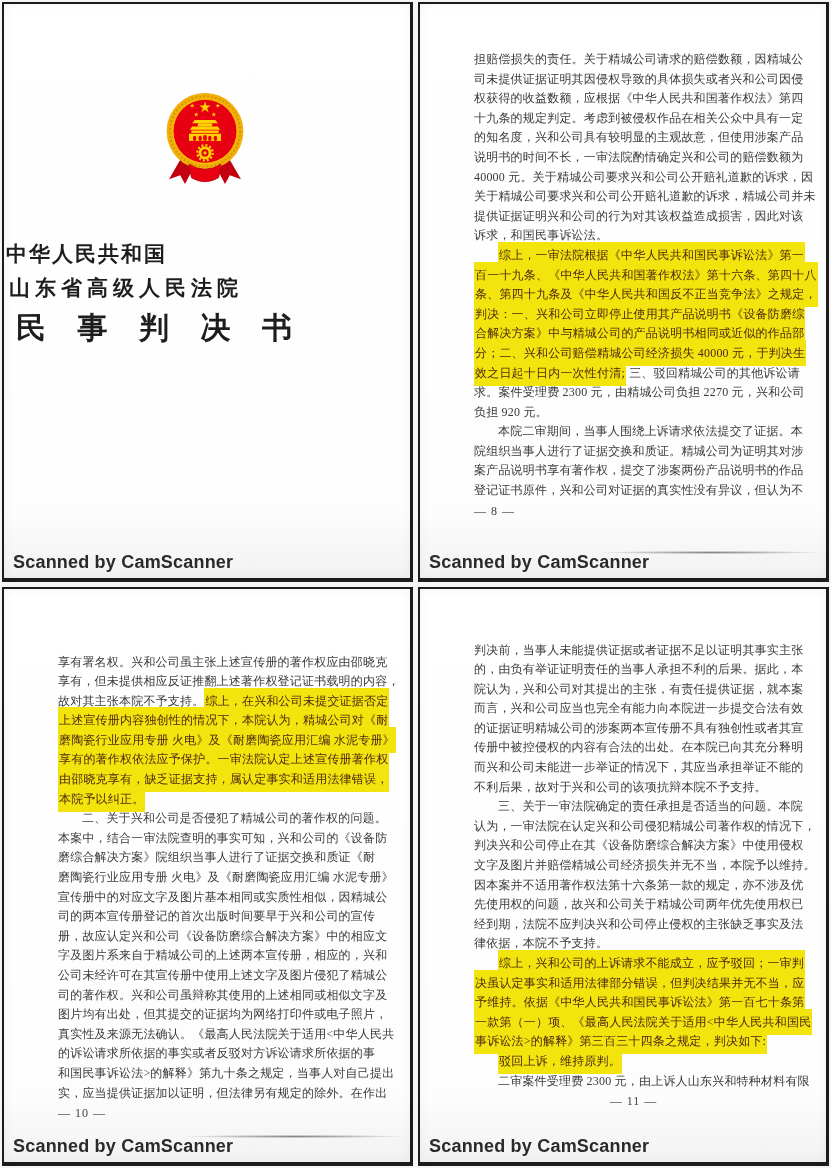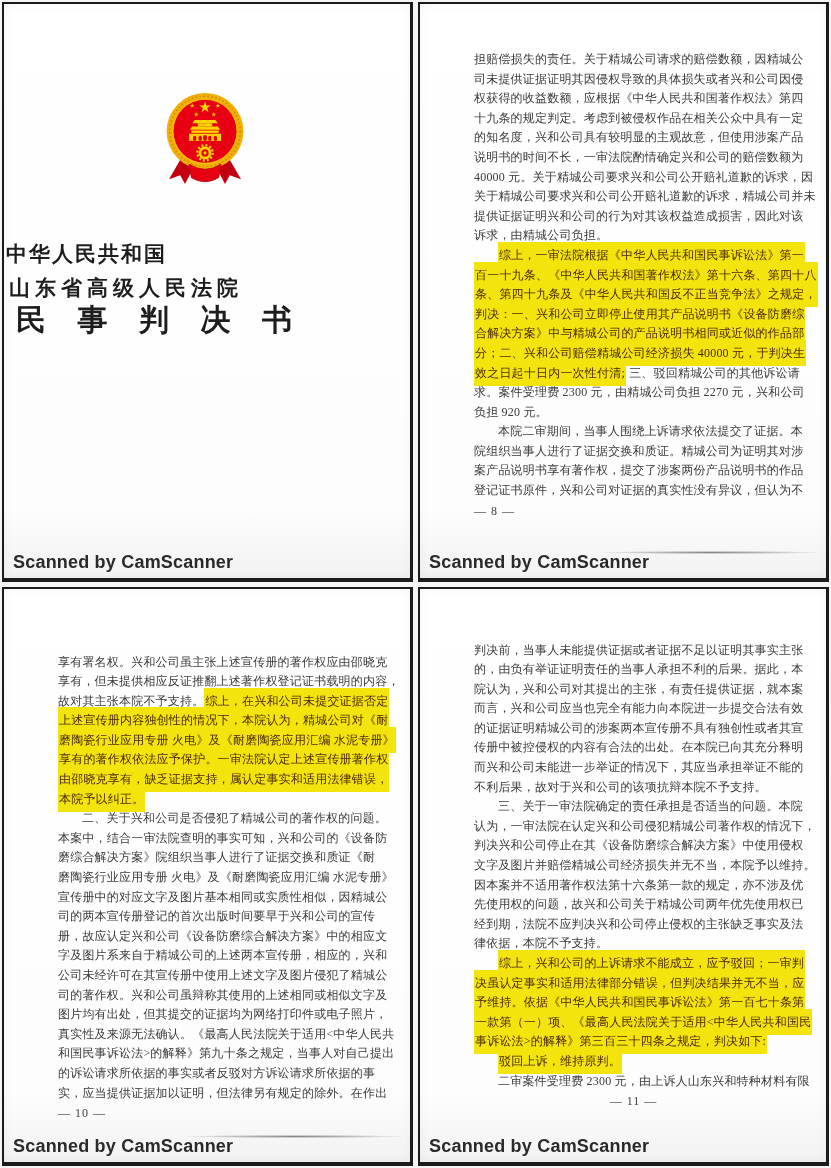--- a/index.html
+++ b/index.html
@@ -46,21 +46,21 @@
   .em-red{fill:var(--emblem-red,#e60012);}
   .em-red-dk{fill:var(--emblem-red-dark,#c30010);}
   .em-gold{fill:var(--emblem-gold,#f2b007);}
   .em-gold-br{fill:var(--emblem-gold-bright,#ffd900);}
   .cover-t{
     position:absolute;left:0;width:100%;
     color:#1d1d1d;white-space:nowrap;
   }
   .cover-t1{top:236px;font-size:21px;font-weight:bold;letter-spacing:2px;text-indent:2px;}
   .cover-t2{top:270px;font-size:21px;font-weight:bold;letter-spacing:5px;text-indent:5px;}
-  .cover-t3{top:296px;font-size:30px;font-weight:bold;letter-spacing:12px;text-indent:12px;}
+  .cover-t3{top:304px;font-size:30px;font-weight:bold;letter-spacing:12px;text-indent:12px;}
   
   .text-body{
     position:absolute;left:54px;right:27px;
     color:var(--page-text,#3a3a3a);
   }
   .p8 .text-body{top:46px;}
   .p10 .text-body{top:64px;}
   .p11 .text-body{top:52px;}
   .tline{
     font-size:12px;line-height:19.6px;height:19.6px;
@@ -145,21 +145,21 @@
       <div class="lines">
           <div class="tline"><span>担赔偿损失的责任。关于精城公司请求的赔偿数额，因精城公</span></div>
           <div class="tline"><span>司未提供证据证明其因侵权导致的具体损失或者兴和公司因侵</span></div>
           <div class="tline"><span>权获得的收益数额，应根据《中华人民共和国著作权法》第四</span></div>
           <div class="tline"><span>十九条的规定判定。考虑到被侵权作品在相关公众中具有一定</span></div>
           <div class="tline"><span>的知名度，兴和公司具有较明显的主观故意，但使用涉案产品</span></div>
           <div class="tline"><span>说明书的时间不长，一审法院酌情确定兴和公司的赔偿数额为</span></div>
           <div class="tline"><span>40000 元。关于精城公司要求兴和公司公开赔礼道歉的诉求，因</span></div>
           <div class="tline"><span>关于精城公司要求兴和公司公开赔礼道歉的诉求，精城公司并未</span></div>
           <div class="tline"><span>提供证据证明兴和公司的行为对其该权益造成损害，因此对该</span></div>
-          <div class="tline"><span>诉求，由精城公司负担。</span></div>
+          <div class="tline"><span>诉求，和国民事诉讼法。</span></div>
           <div class="tline indent"><span class="hl">综上，一审法院根据《中华人民共和国民事诉讼法》第一</span></div>
           <div class="tline"><span class="hl">百一十九条、《中华人民共和国著作权法》第十六条、第四十八</span></div>
           <div class="tline"><span class="hl">条、第四十九条及《中华人民共和国反不正当竞争法》之规定，</span></div>
           <div class="tline"><span class="hl">判决：一、兴和公司立即停止使用其产品说明书《设备防磨综</span></div>
           <div class="tline"><span class="hl">合解决方案》中与精城公司的产品说明书相同或近似的作品部</span></div>
           <div class="tline"><span class="hl">分；二、兴和公司赔偿精城公司经济损失 40000 元，于判决生</span></div>
           <div class="tline"><span class="hl">效之日起十日内一次性付清;</span><span> 三、驳回精城公司的其他诉讼请</span></div>
           <div class="tline"><span>求。案件受理费 2300 元，由精城公司负担 2270 元，兴和公司</span></div>
           <div class="tline"><span>负担 920 元。</span></div>
           <div class="tline indent"><span>本院二审期间，当事人围绕上诉请求依法提交了证据。本</span></div>
@@ -189,22 +189,22 @@
           <div class="tline"><span>磨综合解决方案》院组织当事人进行了证据交换和质证《耐</span></div>
           <div class="tline"><span>磨陶瓷行业应用专册 火电》及《耐磨陶瓷应用汇编 水泥专册》</span></div>
           <div class="tline"><span>宣传册中的对应文字及图片基本相同或实质性相似，因精城公</span></div>
           <div class="tline"><span>司的两本宣传册登记的首次出版时间要早于兴和公司的宣传</span></div>
           <div class="tline"><span>册，故应认定兴和公司《设备防磨综合解决方案》中的相应文</span></div>
           <div class="tline"><span>字及图片系来自于精城公司的上述两本宣传册，相应的，兴和</span></div>
           <div class="tline"><span>公司未经许可在其宣传册中使用上述文字及图片侵犯了精城公</span></div>
           <div class="tline"><span>司的著作权。兴和公司虽辩称其使用的上述相同或相似文字及</span></div>
           <div class="tline"><span>图片均有出处，但其提交的证据均为网络打印件或电子照片，</span></div>
           <div class="tline"><span>真实性及来源无法确认。《最高人民法院关于适用&lt;中华人民共</span></div>
+          <div class="tline"><span>的诉讼请求所依据的事实或者反驳对方诉讼请求所依据的事</span></div>
           <div class="tline"><span>和国民事诉讼法&gt;的解释》第九十条之规定，当事人对自己提出</span></div>
-          <div class="tline"><span>的诉讼请求所依据的事实或者反驳对方诉讼请求所依据的事</span></div>
           <div class="tline"><span>实，应当提供证据加以证明，但法律另有规定的除外。在作出</span></div>
         </div>
       <div class="pagenum">— 10 —</div>
     </div>
     <div class="scanner-label">Scanned by CamScanner</div>
     <div class="paper-edge"></div>
   </div>
 
   <div class="cell textcell p11">
     <div class="text-body">

